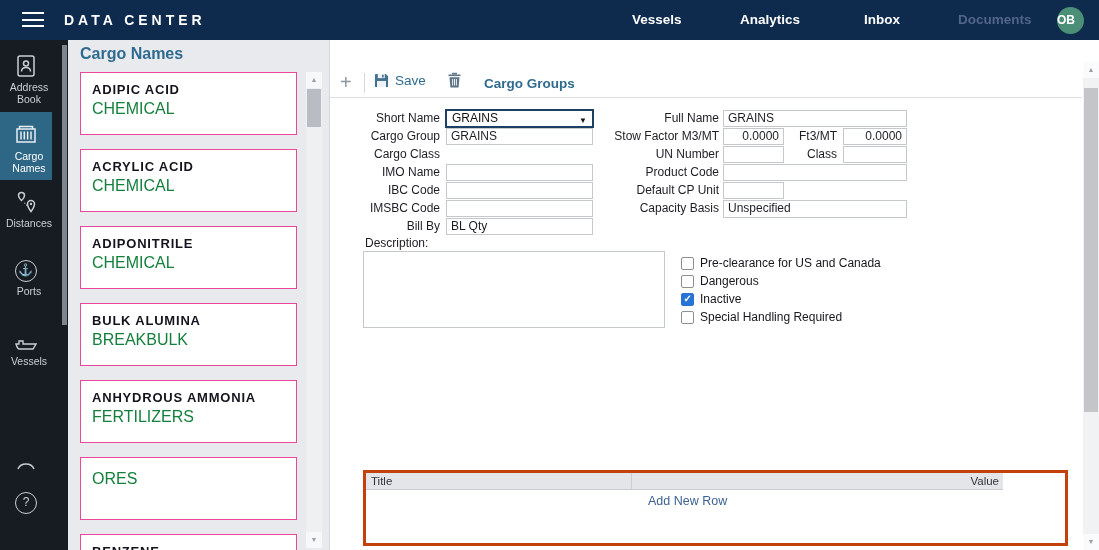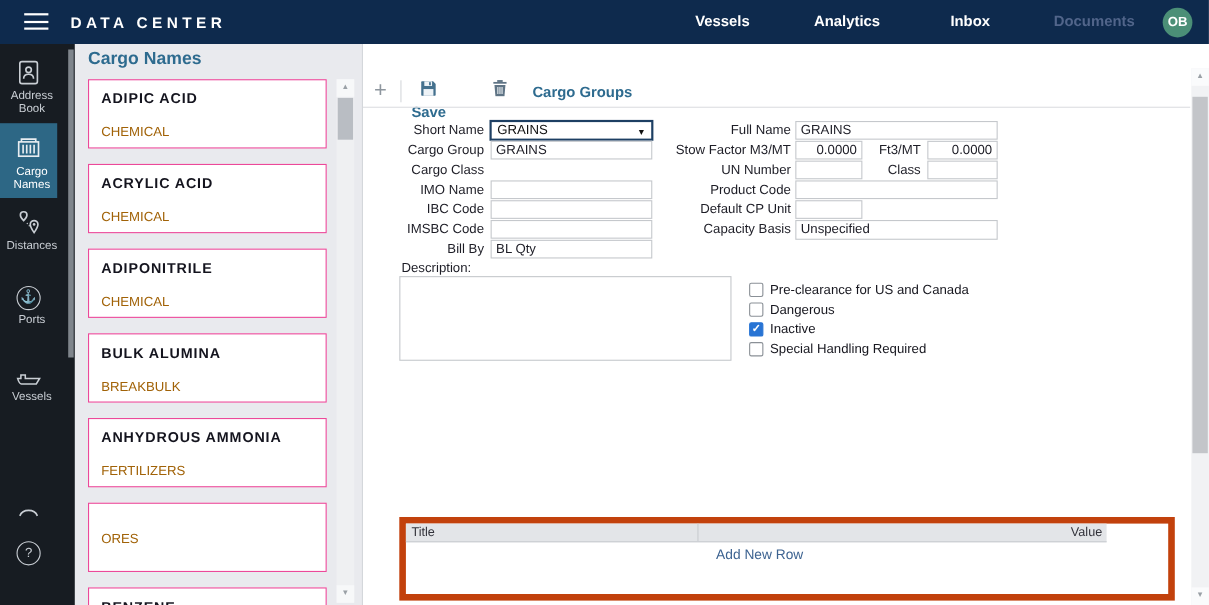--- a/index.html
+++ b/index.html
@@ -7,67 +7,67 @@
   body { font-family:"Liberation Sans", sans-serif; background:#fff; overflow:hidden; }
   #app { position:relative; width:1099px; height:550px; background:#fff; overflow:hidden; }
 
   
   .topbar { position:absolute; left:0; top:0; width:1099px; height:40px; background:#0e2a4d; z-index:30; }
   .hamburger { position:absolute; left:22px; top:12px; width:22px; height:15px; display:flex; flex-direction:column; justify-content:space-between; cursor:pointer; }
   .hamburger span { display:block; height:2px; background:#fff; }
   .app-title { position:absolute; left:64px; top:0; height:40px; line-height:40px; color:#fff; font-size:14px; font-weight:bold; letter-spacing:4px; }
   .nav-item { position:absolute; top:0; height:40px; line-height:40px; color:#fff; font-size:13.5px; font-weight:bold; cursor:pointer; }
   .nav-item.muted { color:#51658a; cursor:default; }
-  .avatar { position:absolute; left:1057px; top:7px; width:27px; height:27px; border-radius:50%; background:#4b8f77; color:#fff; font-size:12px; font-weight:bold; text-align:center; line-height:27px; cursor:pointer; }
+  .avatar { position:absolute; left:1057px; top:7px; width:27px; height:27px; border-radius:50%; background:#4b8f77; color:#fff; font-size:12px; font-weight:bold; text-align:left; line-height:27px; cursor:pointer; }
 
   
   .sidebar { position:absolute; left:0; top:40px; width:68px; height:510px; background:#171c22; z-index:20; }
   .side-item { position:absolute; left:0; width:52px; text-align:center; color:#c9ced4; cursor:pointer; }
   .side-item.selected { background:#2d6785; color:#fff; height:68px; padding-top:11px; }
   .side-label { width:58px; margin:3px auto 0; font-size:10.5px; line-height:12px; }
   .side-icon { display:block; margin:0 auto; }
   .circle-icon { width:22px; height:22px; border:1.5px solid #c9ced4; border-radius:50%; margin:0 auto; line-height:19px; font-size:12px; color:#c9ced4; text-align:center; }
   .side-scroll-thumb { position:absolute; left:62px; top:5px; width:5px; height:280px; background:#7f858c; cursor:pointer; }
 
   
   .list-panel { position:absolute; left:68px; top:40px; width:262px; height:510px; background:#e9eaee; border-right:1px solid #d4d7db; z-index:10; }
   .panel-title { position:absolute; left:12px; top:5px; font-size:16px; font-weight:bold; color:#2e6b8f; }
   .card { position:absolute; left:12px; width:217px; height:63px; background:#fff; border:1px solid #ec4899; padding:9px 11px; cursor:pointer; }
   .card-name { font-size:13px; font-weight:bold; color:#14141e; letter-spacing:0.8px; white-space:nowrap; }
-  .card-group { font-size:12px; color:#a16207; margin-top:16px; }
+  .card-group { font-size:16px; color:#15803d; margin-top:3px; }
   .list-scroll { position:absolute; left:238px; top:32px; width:16px; height:476px; background:#eff0f2; }
   .scroll-btn { position:absolute; left:0; width:16px; height:16px; background:#f7f8f9; color:#9aa0a6; font-size:7px; text-align:center; line-height:16px; cursor:pointer; }
   .list-scroll .thumb { position:absolute; left:1px; top:17px; width:14px; height:38px; background:#b9bdc3; cursor:pointer; }
 
   
   .main { position:absolute; left:330px; top:40px; width:753px; height:510px; background:#fff; }
   .main-title { position:absolute; left:7px; top:6px; font-size:15.5px; font-weight:bold; color:#15294a; }
   .tb-plus { position:absolute; left:10px; top:31px; font-size:20px; color:#8e969e; cursor:pointer; line-height:22px; }
   .tb-sep { position:absolute; left:34px; top:33px; width:1px; height:20px; background:#d5d8db; }
-  .tb-save { position:absolute; left:44px; top:33px; display:flex; gap:6px; align-items:center; color:#2e6b8f; font-size:13.5px; font-weight:bold; cursor:pointer;flex-direction:column; }
+  .tb-save { position:absolute; left:44px; top:33px; display:flex; gap:6px; align-items:center; color:#2e6b8f; font-size:13.5px; font-weight:normal; cursor:pointer; }
   .tb-trash { position:absolute; left:118px; top:32px; cursor:pointer; }
   .tb-groups { position:absolute; left:154px; top:36px; color:#2e6b8f; font-size:13.5px; font-weight:bold; cursor:pointer; }
   .tb-divider { position:absolute; left:0; top:57px; width:752px; height:1px; background:#dcdee1; }
 
   .flabel { position:absolute; font-size:12px; color:#1d1d26; height:17px; line-height:17px; text-align:right; }
   .ffield { position:absolute; height:17px; border:1px solid #c5c8cc; background:#fff; font-size:12px; line-height:15px; padding:0 4px; color:#1d1d26; cursor:text; overflow:hidden; }
   .readonly { background:#ebecee; cursor:default; }
   .num { text-align:right; }
   .ddown { position:absolute; height:19px; border:2px solid #1d3f63; background:#fff; font-size:12px; line-height:15px; padding:0 5px; color:#111; cursor:pointer; }
   .ddown .arrow { position:absolute; right:5px; top:2px; font-size:8px; color:#111; }
   .desc-label { position:absolute; left:35px; top:196px; font-size:12px; color:#1d1d26; }
   .desc-area { position:absolute; left:33px; top:211px; width:302px; height:77px; border:1px solid #c5c8cc; background:#fff; font-family:"Liberation Sans",sans-serif; font-size:12px; padding:3px 5px; resize:none; outline:none; }
 
   .cbrow { position:absolute; left:351px; display:flex; align-items:flex-end; gap:6px; height:14px; }
   .cbox { width:13px; height:13px; border:1px solid #8a9096; border-radius:2px; background:#fff; position:relative; cursor:pointer; flex:0 0 auto; }
   .cbrow.checked .cbox { background:#2874d4; border-color:#2874d4; }
   .cbrow.checked .cbox::after { content:"✓"; position:absolute; left:1.5px; top:-1.5px; color:#fff; font-size:10px; font-weight:bold; }
   .cblabel { font-size:12px; color:#17171f; white-space:nowrap; }
 
-  .vtable { position:absolute; left:33px; top:430px; width:705px; height:76px; border:6px solid #c2410c; background:#fff;text-decoration:underline; }
+  .vtable { position:absolute; left:33px; top:430px; width:705px; height:76px; border:3px solid #c2410c; background:#fff;text-decoration:underline; }
   .vtable-header { position:absolute; left:0; top:0; width:637px; height:17px; background:#e3e5e8; border-bottom:1px solid #c9ccd0; }
   .th-title { position:absolute; left:5px; top:0; line-height:16px; font-size:11.5px; color:#33333b; }
   .th-div { position:absolute; left:265px; top:0; width:1px; height:16px; background:#c9ccd0; }
   .th-value { position:absolute; right:4px; top:0; line-height:16px; font-size:11.5px; color:#33333b; }
   .add-row { position:absolute; left:282px; top:21px; font-size:12.5px; color:#3d6391; cursor:pointer; }
 
   
   .main-scroll { position:absolute; left:1083px; top:62px; width:16px; height:488px; background:#f1f2f4; z-index:25; }
   .main-scroll .thumb { position:absolute; left:1px; top:26px; width:14px; height:324px; background:#c3c5c9; cursor:pointer; }
   .main-scroll .scroll-btn { background:#fafbfc; }

